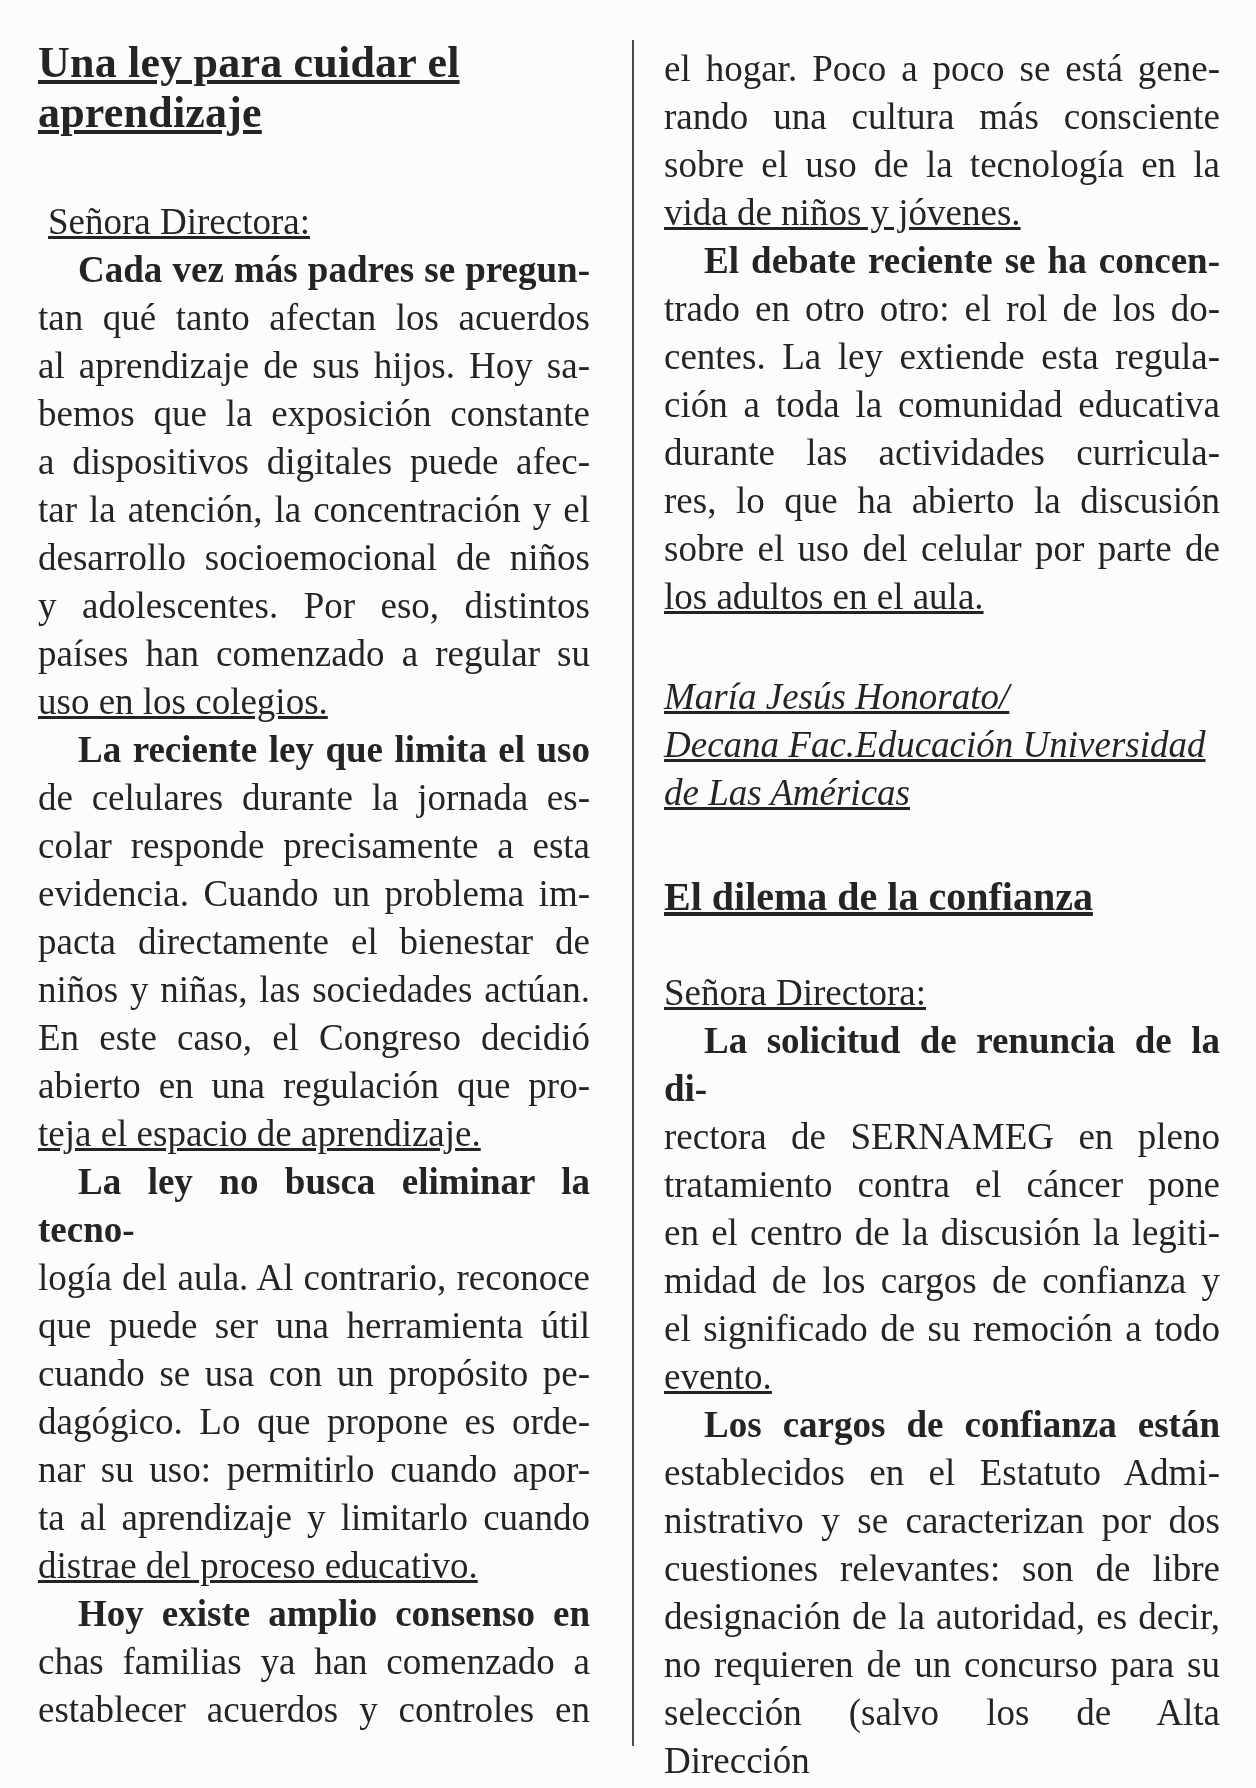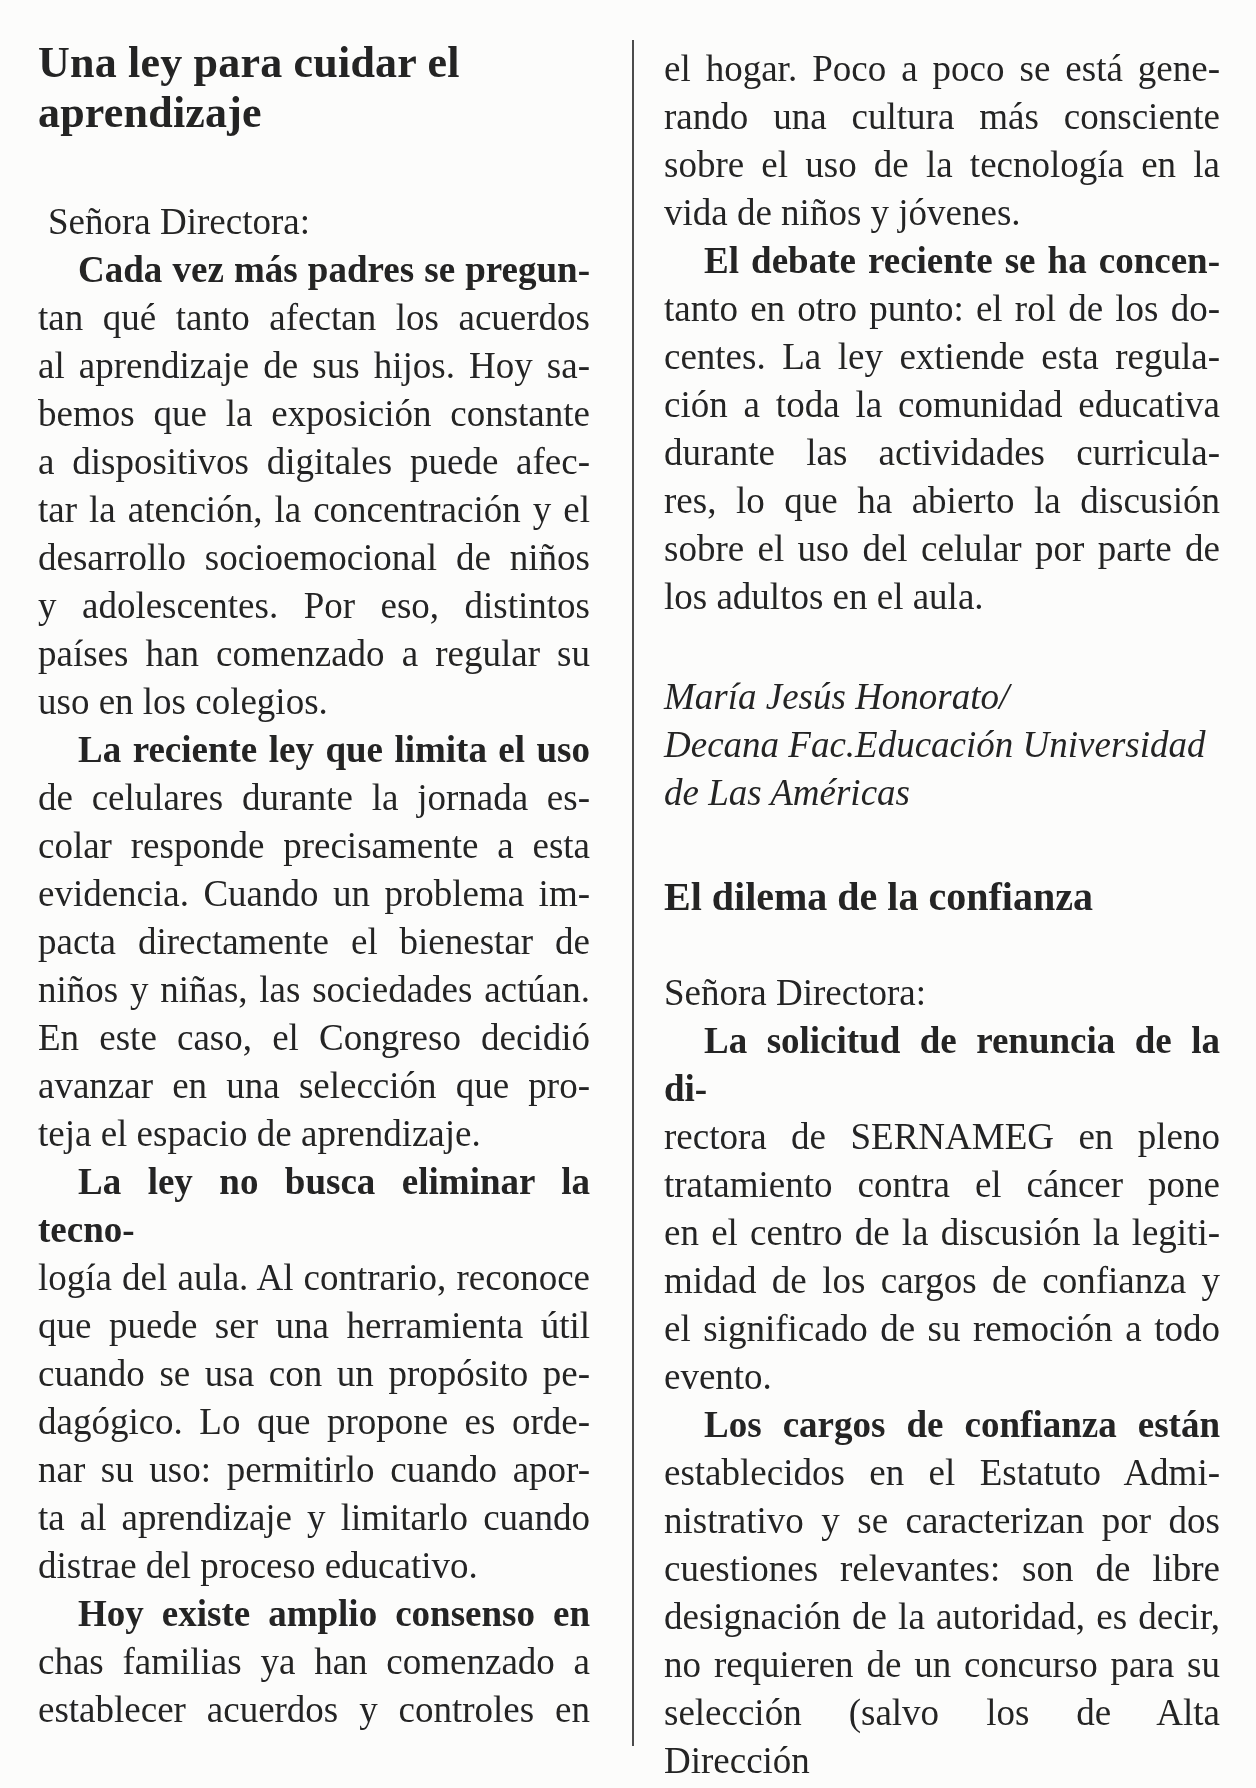--- a/index.html
+++ b/index.html
@@ -29,20 +29,21 @@
     background: #4c4c4c;
   }
   .line {
     text-align: justify;
     text-align-last: justify;
     text-justify: inter-word;
   }
   .line.end {
     text-align: left;
     text-align-last: left;
+    text-decoration: underline;
   }
   .line.ind  { text-indent: 40px; font-weight: bold; }
   .line.ind-sm { text-indent: 10px; }
   .title-block {
     font-weight: bold;
     font-size: 44px;
     line-height: 50px;
     letter-spacing: 0.2px;
     margin-bottom: 60px;
   }
@@ -86,42 +87,42 @@
       <div class="line">y adolescentes. Por eso, distintos</div>
       <div class="line">países han comenzado a regular su</div>
       <div class="line end">uso en los colegios.</div>
       <div class="line ind">La reciente ley que limita el uso</div>
       <div class="line">de celulares durante la jornada es-</div>
       <div class="line">colar responde precisamente a esta</div>
       <div class="line">evidencia. Cuando un problema im-</div>
       <div class="line">pacta directamente el bienestar de</div>
       <div class="line">niños y niñas, las sociedades actúan.</div>
       <div class="line">En este caso, el Congreso decidió</div>
-      <div class="line">avanzar en una selección que pro-</div>
+      <div class="line">abierto en una regulación que pro-</div>
       <div class="line end">teja el espacio de aprendizaje.</div>
       <div class="line ind">La ley no busca eliminar la tecno-</div>
       <div class="line">logía del aula. Al contrario, reconoce</div>
       <div class="line">que puede ser una herramienta útil</div>
       <div class="line">cuando se usa con un propósito pe-</div>
       <div class="line">dagógico. Lo que propone es orde-</div>
       <div class="line">nar su uso: permitirlo cuando apor-</div>
       <div class="line">ta al aprendizaje y limitarlo cuando</div>
       <div class="line end">distrae del proceso educativo.</div>
       <div class="line ind">Hoy existe amplio consenso en</div>
       <div class="line">chas familias ya han comenzado a</div>
       <div class="line">establecer acuerdos y controles en</div>
     </div>
   <div class="divider"></div>
   <div class="column" id="col-right">
       <div class="line">el hogar. Poco a poco se está gene-</div>
       <div class="line">rando una cultura más consciente</div>
       <div class="line">sobre el uso de la tecnología en la</div>
       <div class="line end">vida de niños y jóvenes.</div>
       <div class="line ind">El debate reciente se ha concen-</div>
-      <div class="line">tanto en otro punto: el rol de los do-</div>
+      <div class="line">trado en otro otro: el rol de los do-</div>
       <div class="line">centes. La ley extiende esta regula-</div>
       <div class="line">ción a toda la comunidad educativa</div>
       <div class="line">durante las actividades curricula-</div>
       <div class="line">res, lo que ha abierto la discusión</div>
       <div class="line">sobre el uso del celular por parte de</div>
       <div class="line end">los adultos en el aula.</div>
       <div class="signature-block">
         <div class="line end">María Jesús Honorato/</div>
         <div class="line end">Decana Fac.Educación Universidad</div>
         <div class="line end">de Las Américas</div>

